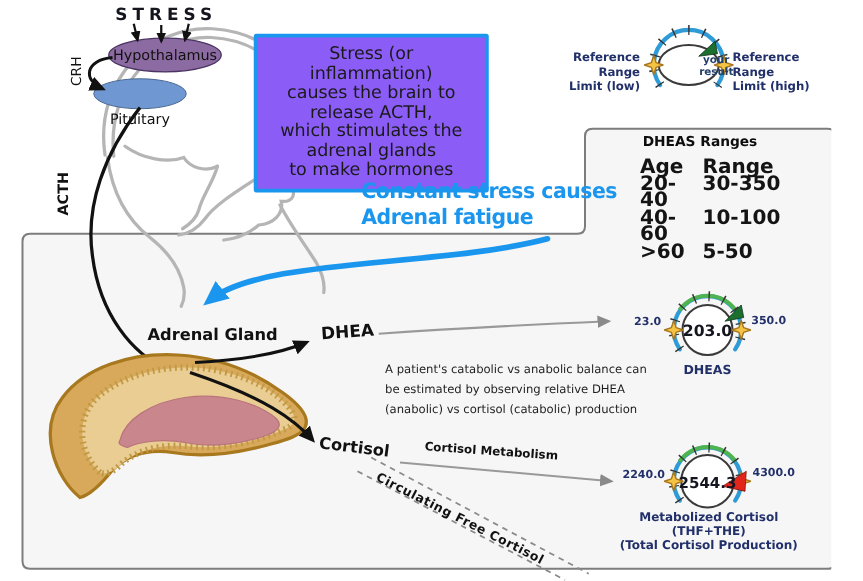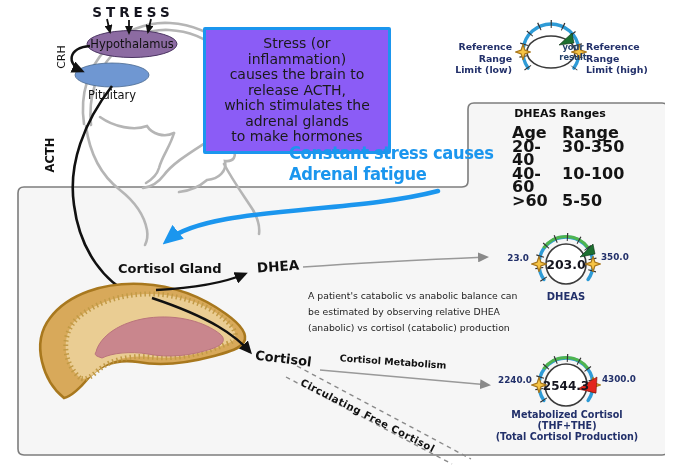--- a/index.html
+++ b/index.html
@@ -169,21 +169,21 @@
       <div class="cell">40-60</div>
       <div class="cell">10-100</div>
       <div class="cell">&gt;60</div>
       <div class="cell">5-50</div>
     </div>
   </div>
 
   <div class="t callout pre" style="left:289px;top:143px;">Constant stress causes
 Adrenal fatigue</div>
 
-  <div class="t b" style="left:118px;top:261px;font-size:13px;">Cortisol Gland</div>
+  <div class="t b" style="left:118px;top:261px;font-size:13px;">Adrenal Gland</div>
 
   <div class="t b" style="left:257px;top:258px;font-size:13.5px;transform:rotate(-4deg);">DHEA</div>
 
   <div class="t smallnote pre" style="left:272px;top:288px;">A patient's catabolic vs anabolic balance can
 be estimated by observing relative DHEA
 (anabolic) vs cortisol (catabolic) production</div>
 
   <div class="t b" style="left:255px;top:351px;font-size:13px;transform:rotate(7deg);">Cortisol</div>
 
   <div class="t b ctr" style="left:318px;top:356px;width:150px;font-size:9.5px;transform:rotate(4deg);">Cortisol Metabolism</div>

